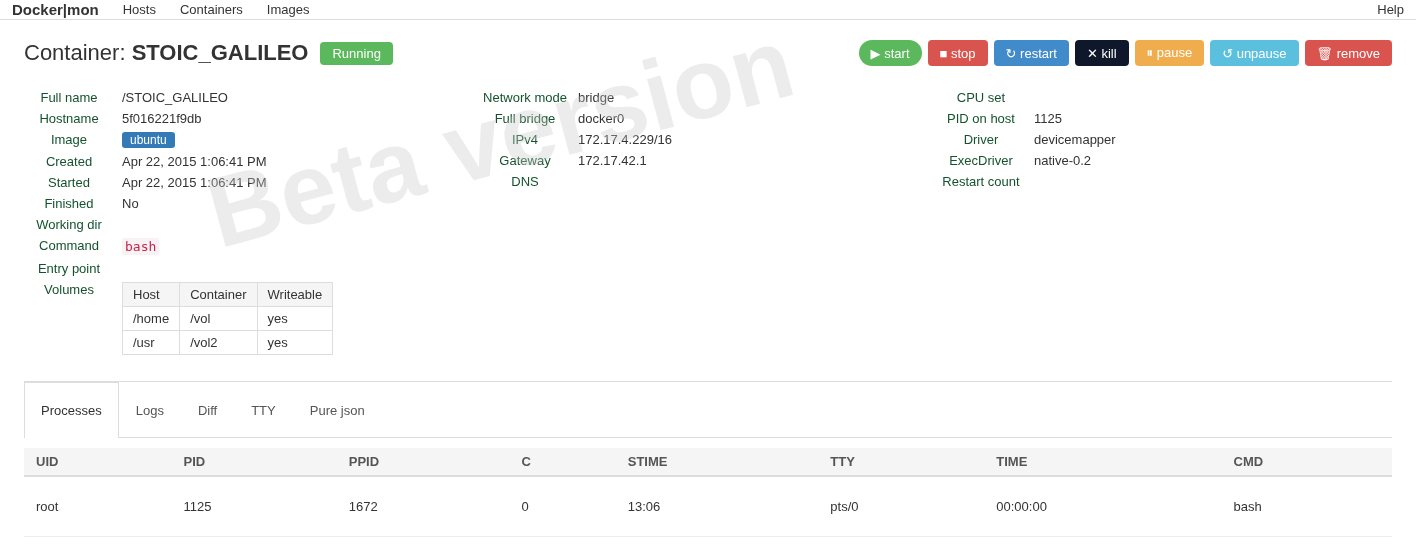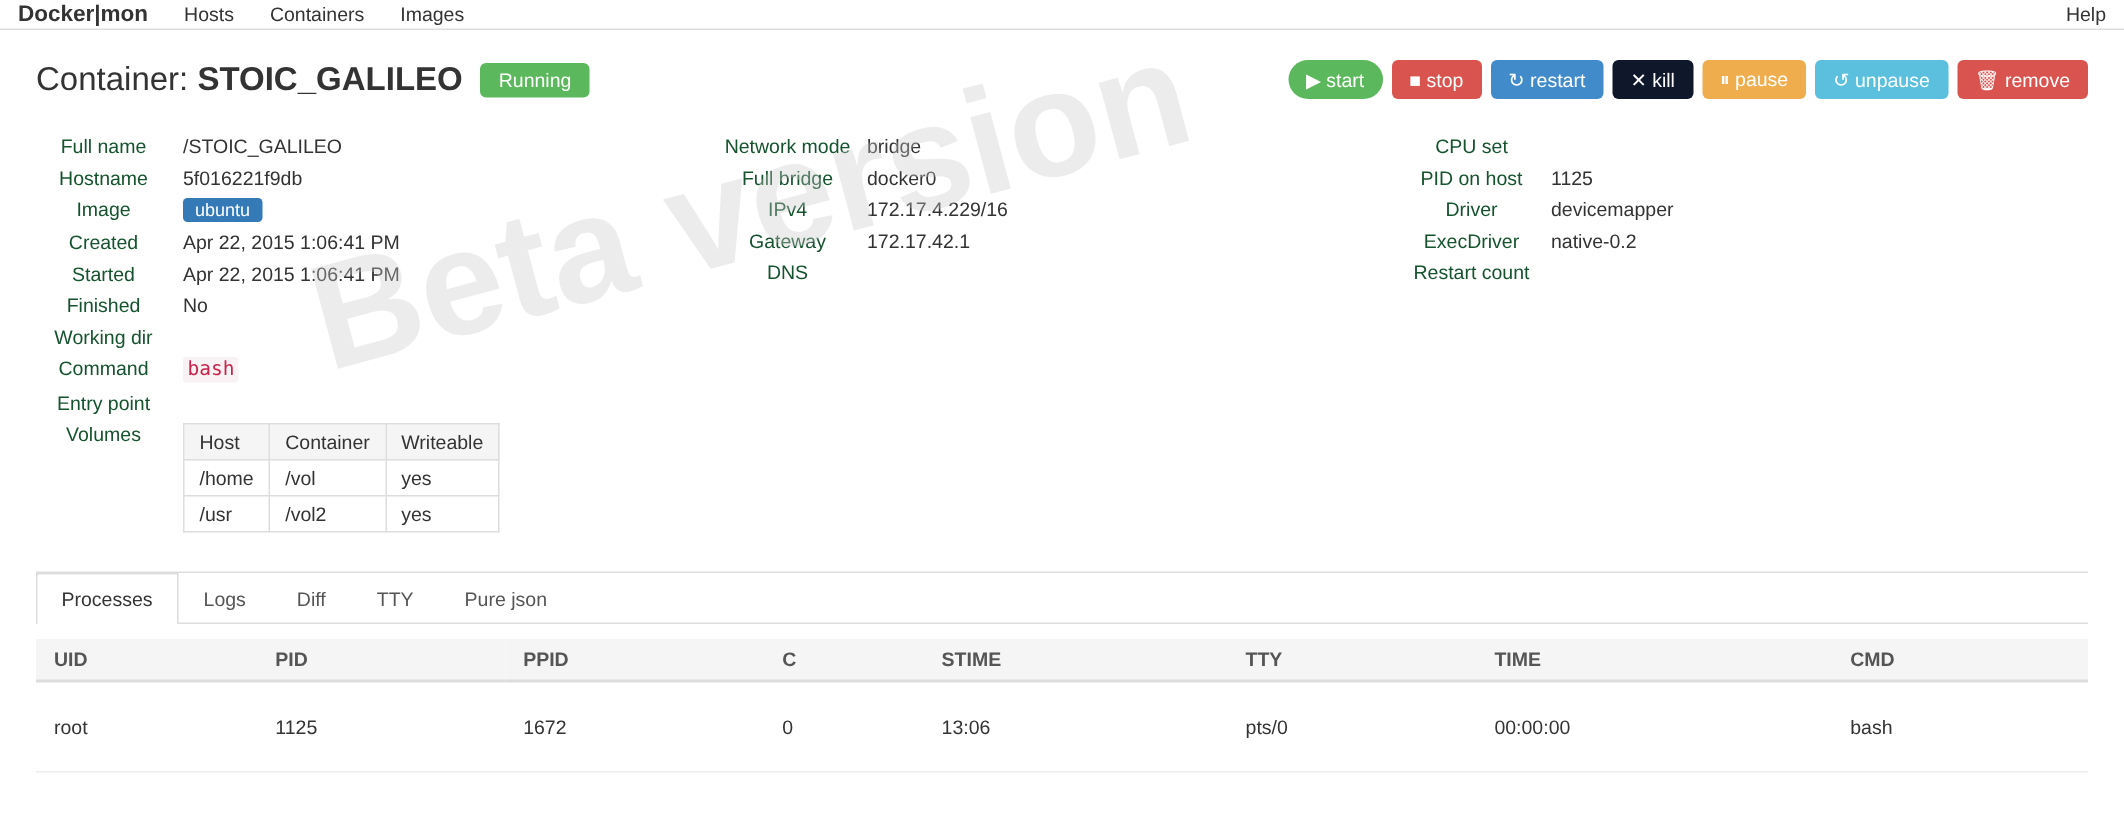--- a/index.html
+++ b/index.html
@@ -169,21 +169,21 @@
       margin-top: 10px;
       padding-top: 0;
     }
     .tabs-nav {
       display: flex;
       border-bottom: 1px solid #ddd;
       padding: 0 0;
       gap: 0;
     }
     .tab-item {
-      padding: 9px 16px;
+      padding: 20px 16px;
       cursor: pointer;
       font-size: 13px;
       border: 1px solid transparent;
       border-bottom: none;
       margin-bottom: -1px;
       color: #555;
     }
     .tab-item.active {
       background: #fff;
       border-color: #ddd;

